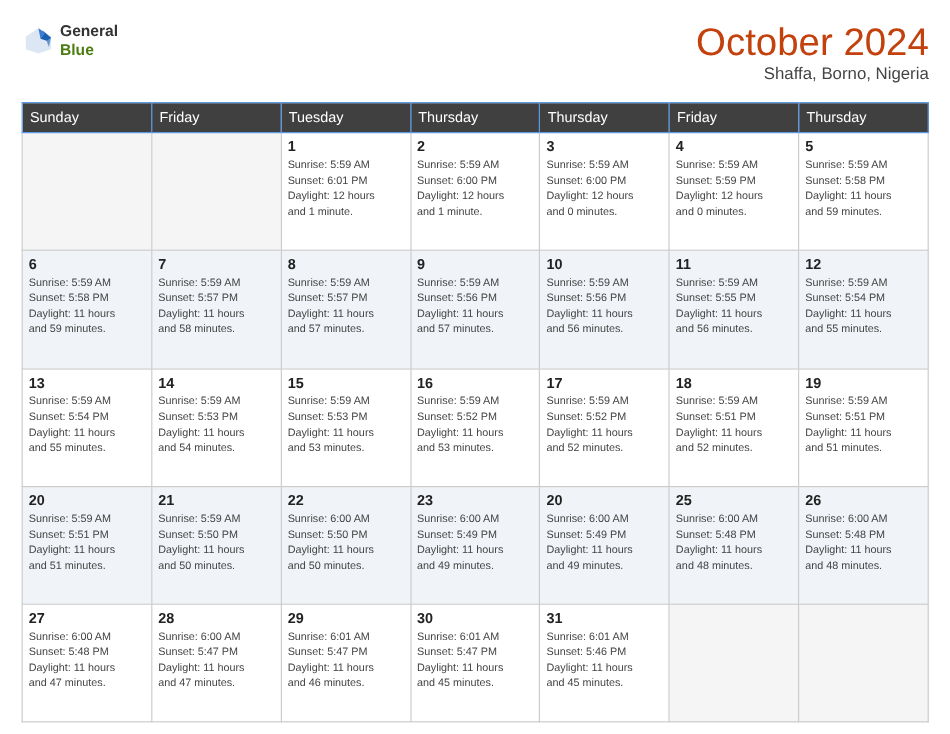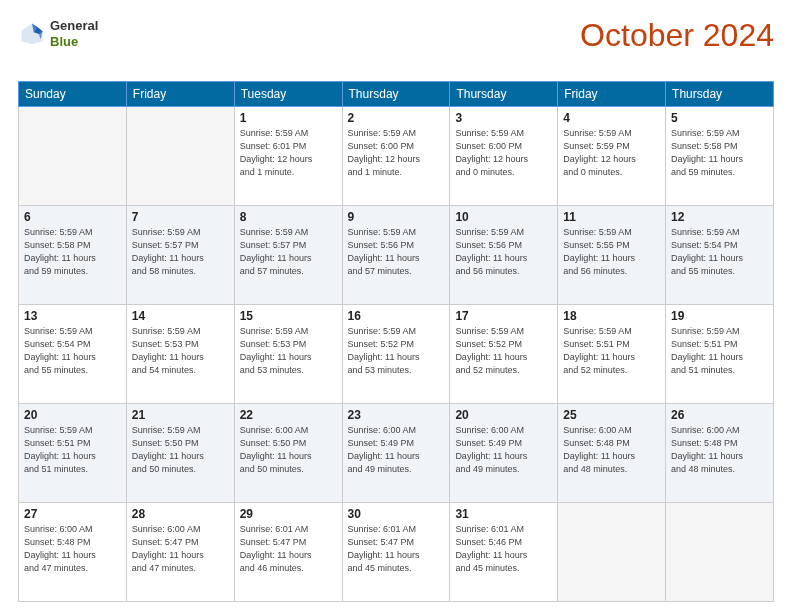--- a/index.html
+++ b/index.html
@@ -14,21 +14,21 @@
       width: 792px;
       height: 612px;
       padding: 18px 18px 10px 18px;
       display: flex;
       flex-direction: column;
     }
     .header {
       display: flex;
       justify-content: space-between;
       align-items: flex-start;
-      margin-bottom: 28px;
+      margin-bottom: 16px;
     }
     .logo {
       display: flex;
       align-items: center;
       gap: 4px;
     }
     .logo-text {
       font-size: 13px;
       font-weight: bold;
       line-height: 1.2;
@@ -53,21 +53,21 @@
       color: #444;
     }
     .calendar {
       flex: 1;
       border: 1px solid #ccc;
       border-collapse: collapse;
       width: 100%;
       table-layout: fixed;
     }
     .calendar th {
-      background-color: #0369a1;
+      background-color: #404040;
       color: #fff;
       text-align: left;
       padding: 5px 6px;
       font-size: 12px;
       font-weight: normal;
       border: 1px solid #5a9ae5;
     }
     .calendar td {
       border: 1px solid #ccc;
       vertical-align: top;
@@ -113,20 +113,21 @@
         <polygon points="16,4 22,8 18,14" fill="#3a7bd5"></polygon>
         <polygon points="22,8 28,13 24,16 18,14" fill="#1a5fb4"></polygon>
       </svg>
       <div class="logo-text">
         <div class="logo-general">General</div>
         <div class="logo-blue">Blue</div>
       </div>
     </div>
     <div class="title-block">
       <div class="month-title">October 2024</div>
+      <div class="subtitle">Shaffa, Borno, Nigeria</div>
     </div>
   </div>
 
   <table class="calendar">
     <thead>
       <tr>
 
       <th>Sunday</th>
           <th>Friday</th>
           <th>Tuesday</th>

